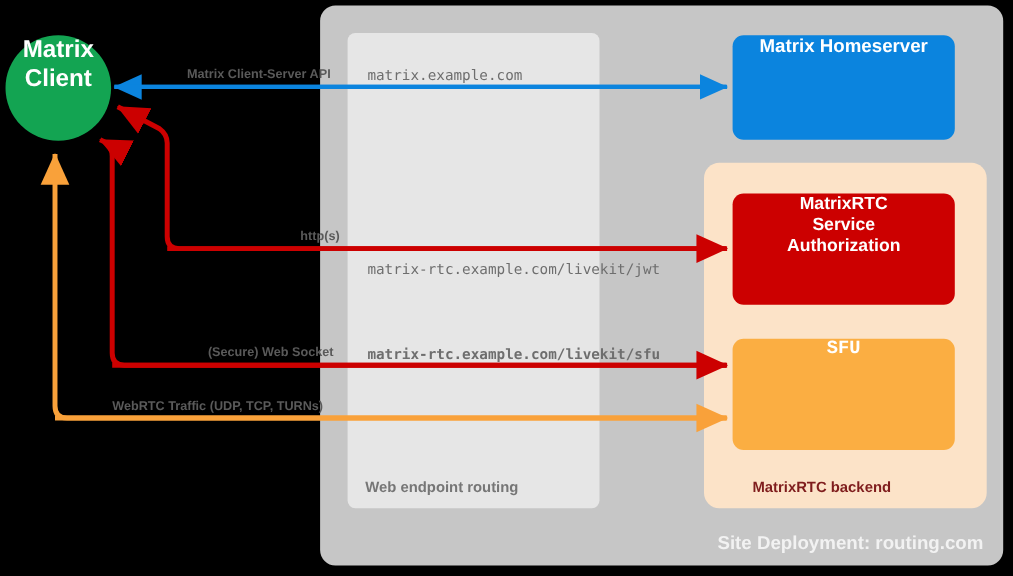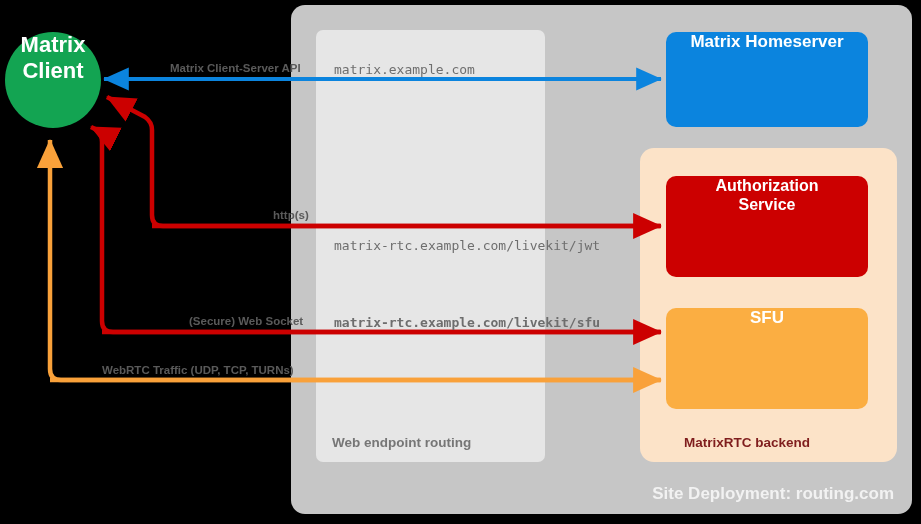--- a/index.html
+++ b/index.html
@@ -44,21 +44,21 @@
     display: flex; flex-direction: column; align-items: center; justify-content: flex-start;
     color: #fff; font-weight: bold; font-size: 22px; line-height: 1.18; text-align: center;
   }
   .node {
     position: absolute; border-radius: 10px;
     display: flex; align-items: flex-start; justify-content: center; text-align: center;
     color: #fff; font-weight: bold; line-height: 1.2;
   }
   .node-homeserver { left: 666px; top: 32px; width: 202px; height: 95px; background: #0B84DE; font-size: 17px; }
   .node-auth       { left: 666px; top: 176px; width: 202px; height: 101px; background: #CC0000; font-size: 16px; }
-  .node-sfu        { left: 666px; top: 308px; width: 202px; height: 101px; background: #FBAE42; font-size: 17px; }
+  .node-sfu        { left: 666px; top: 308px; width: 202px; height: 101px; background: #FBAE42; font-size: 17px; font-family: Liberation Mono, monospace; }
 
   
   .url {
     position: absolute; font-family: "DejaVu Sans Mono", monospace;
     font-size: 13px; color: #6E6E6E; white-space: nowrap;
   }
   .url-cs   { left: 334px; top: 62px; }
   .url-jwt  { left: 334px; top: 209px; margin-top: 29px; }
   .url-sfu  { left: 334px; top: 315px; font-weight: bold; }
 
@@ -129,22 +129,23 @@
     <span>Matrix</span>
     <span>Client</span>
   </div>
 
   <div class="node node-homeserver">
     <span>Matrix Homeserver</span>
   </div>
 
   <div class="node node-auth">
     <div>
+      <div>MatrixRTC</div>
+      <div>Service</div>
       <div>Authorization</div>
-      <div>Service</div>
     </div>
   </div>
 
   <div class="node node-sfu">
     <span>SFU</span>
   </div>
 
   <div class="url url-cs">matrix.example.com</div>
   <div class="url url-jwt">matrix-rtc.example.com/livekit/jwt</div>
   <div class="url url-sfu">matrix-rtc.example.com/livekit/sfu</div>

